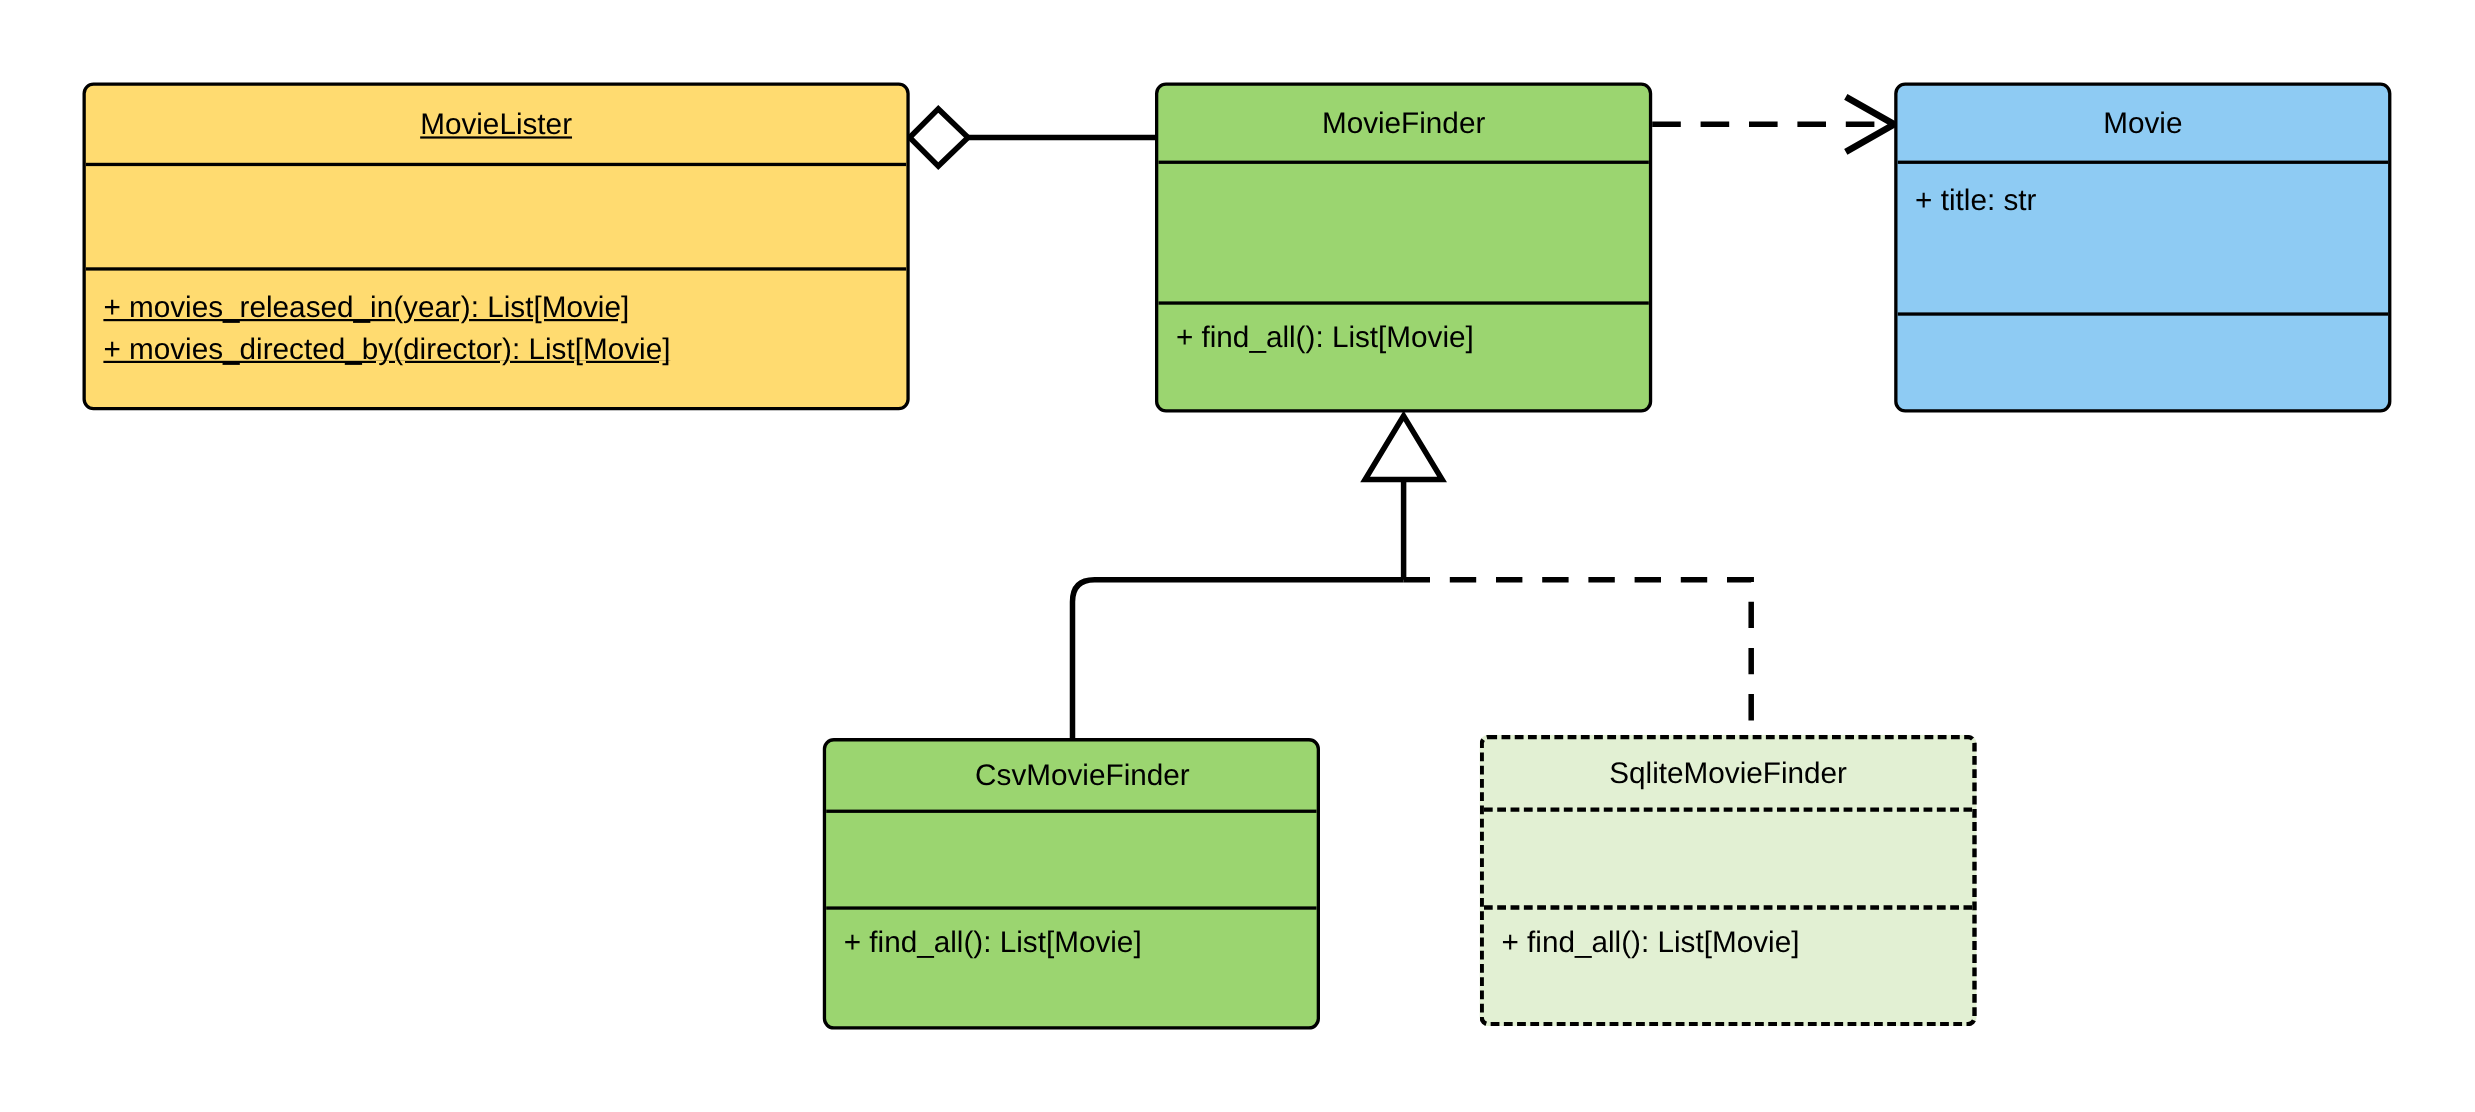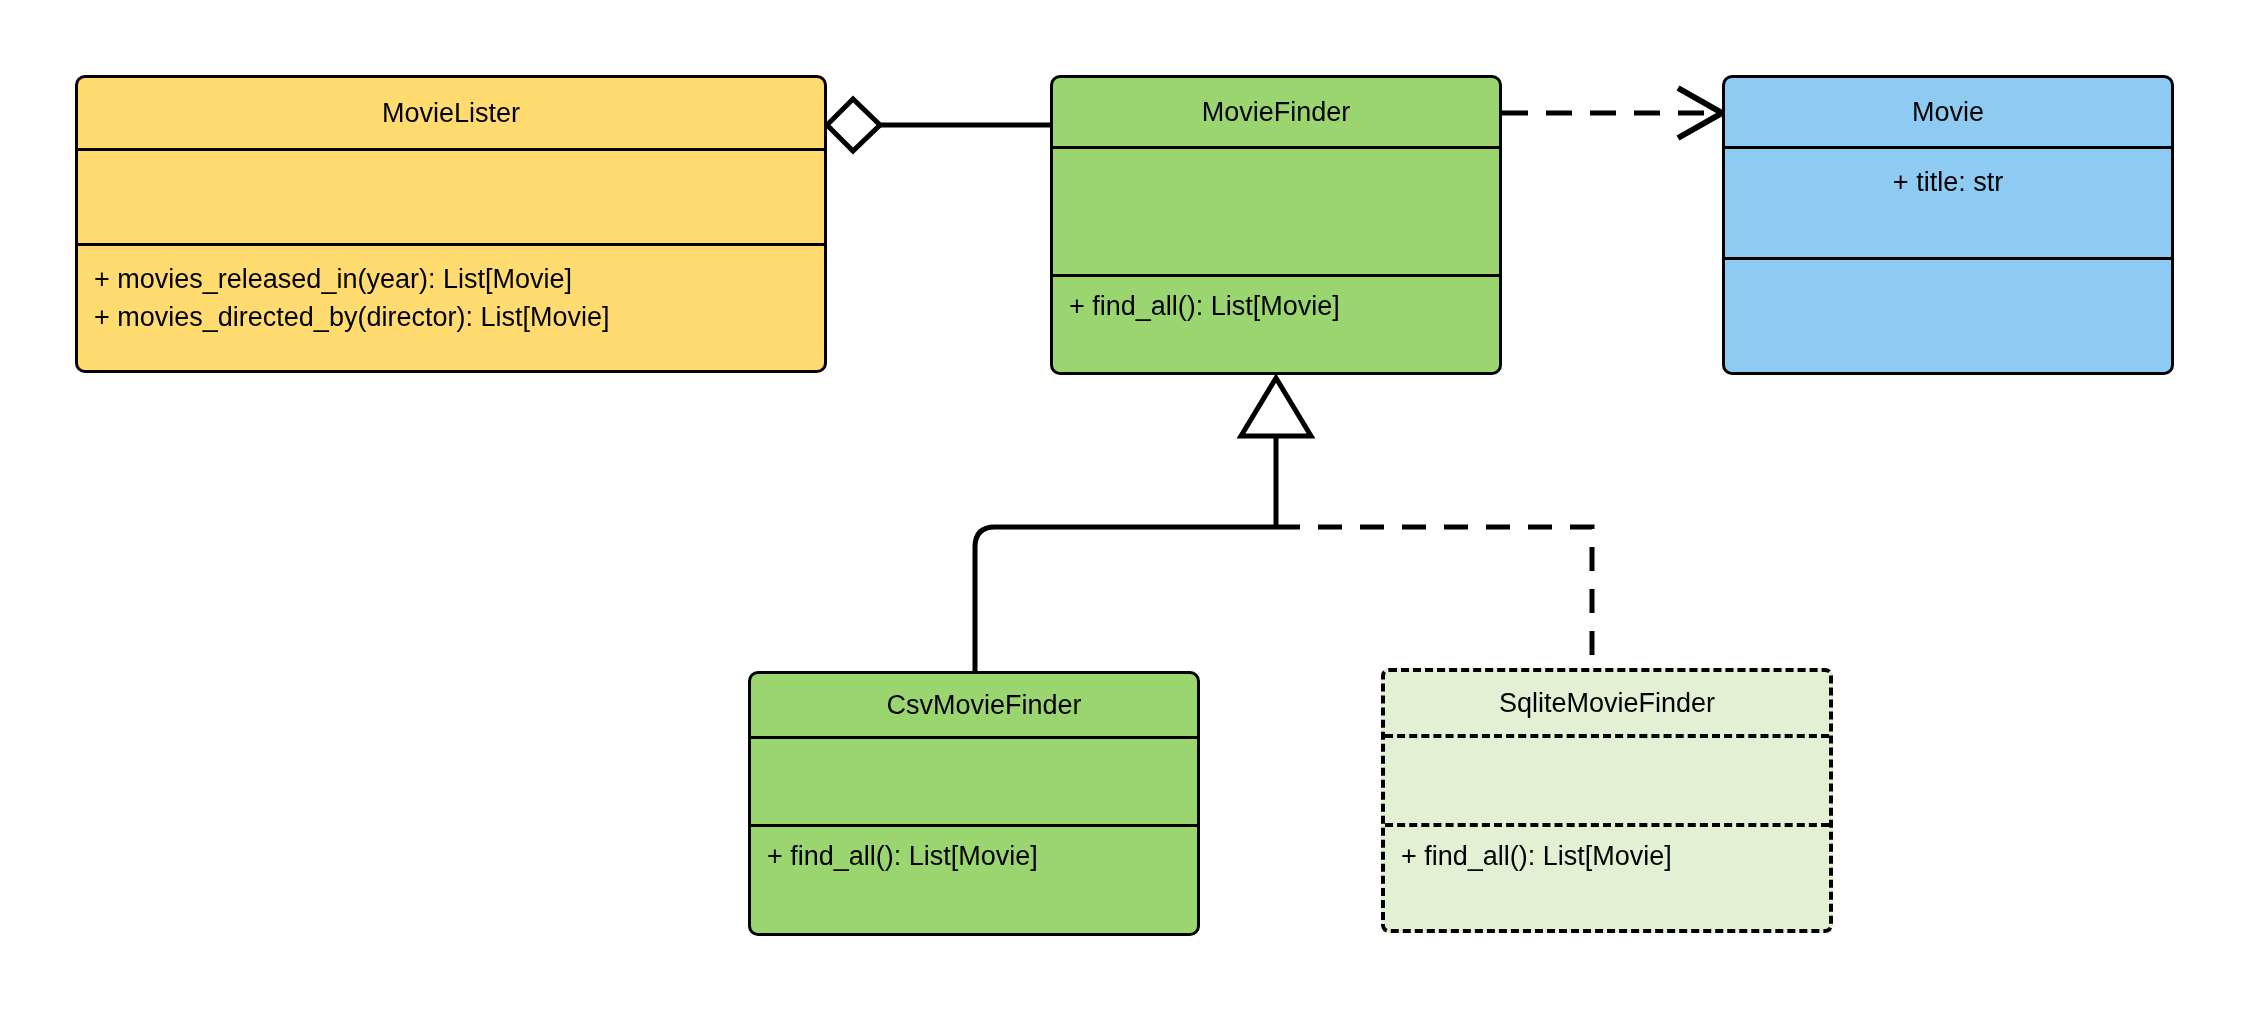--- a/index.html
+++ b/index.html
@@ -29,21 +29,20 @@
     border: 3px solid #000000;
     border-radius: 10px;
     overflow: hidden;
     display: flex;
     flex-direction: column;
   }
   .uml-class.dashed {
     border-style: dashed;
     border-width: 4px;
     border-radius: 8px;
-    margin-left: 36px;
   }
   .cls-name {
     display: flex;
     align-items: center;
     justify-content: center;
     text-align: center;
     font-size: 27px;
     color: #000000;
     line-height: 1.2;
     box-sizing: border-box;
@@ -71,32 +70,32 @@
     font-size: 27px;
     color: #000000;
     line-height: 1.42;
     white-space: nowrap;
   }
   .empty-compartment {
     flex: 1 1 auto;
   }
 
   
-  #box-movielister      { left: 75px;   top: 75px;  width: 752px; height: 298px; background: #FFDB70; }
+  #box-movielister      { left: 75px;   top: 75px;  width: 752px; height: 298px; background: #FFDB70; text-decoration: underline; }
   #box-moviefinder      { left: 1050px; top: 75px;  width: 452px; height: 300px; background: #9BD570; }
   #box-movie            { left: 1722px; top: 75px;  width: 452px; height: 300px; background: #8ECBF3; }
   #box-csvmoviefinder   { left: 748px;  top: 671px; width: 452px; height: 265px; background: #9BD570; }
   #box-sqlitemoviefinder{ left: 1345px; top: 668px; width: 452px; height: 265px; background: #E2F0D3; }
 
   #box-movielister .cls-name       { height: 70px; }
   #box-movielister .mid            { height: 92px; }
   #box-moviefinder .cls-name       { height: 68px; }
   #box-moviefinder .mid            { height: 125px; }
   #box-movie .cls-name             { height: 68px; }
-  #box-movie .attrs                { height: 108px; text-align: center; }
+  #box-movie .attrs                { height: 135px; }
   #box-csvmoviefinder .cls-name    { height: 62px; padding-left: 20px; }
   #box-csvmoviefinder .mid         { height: 85px; }
   #box-sqlitemoviefinder .cls-name { height: 62px; }
   #box-sqlitemoviefinder .mid      { height: 85px; }
 </style>
 </head>
 <body>
 
 <div id="canvas">
 

